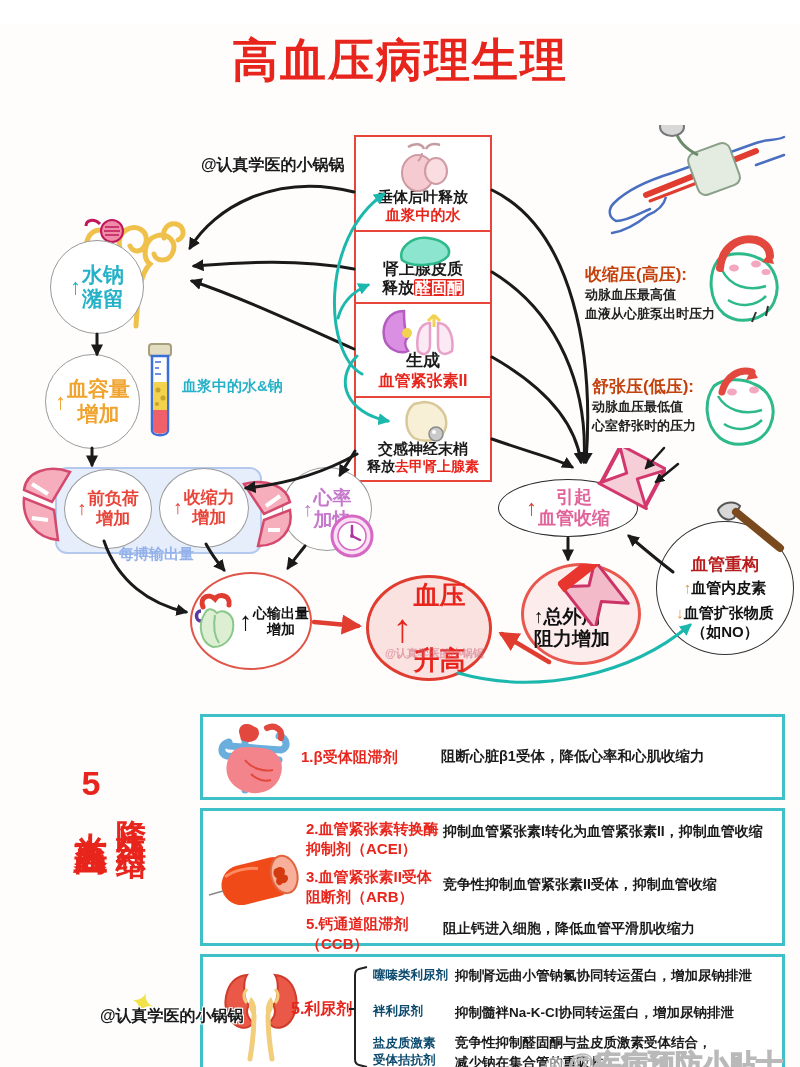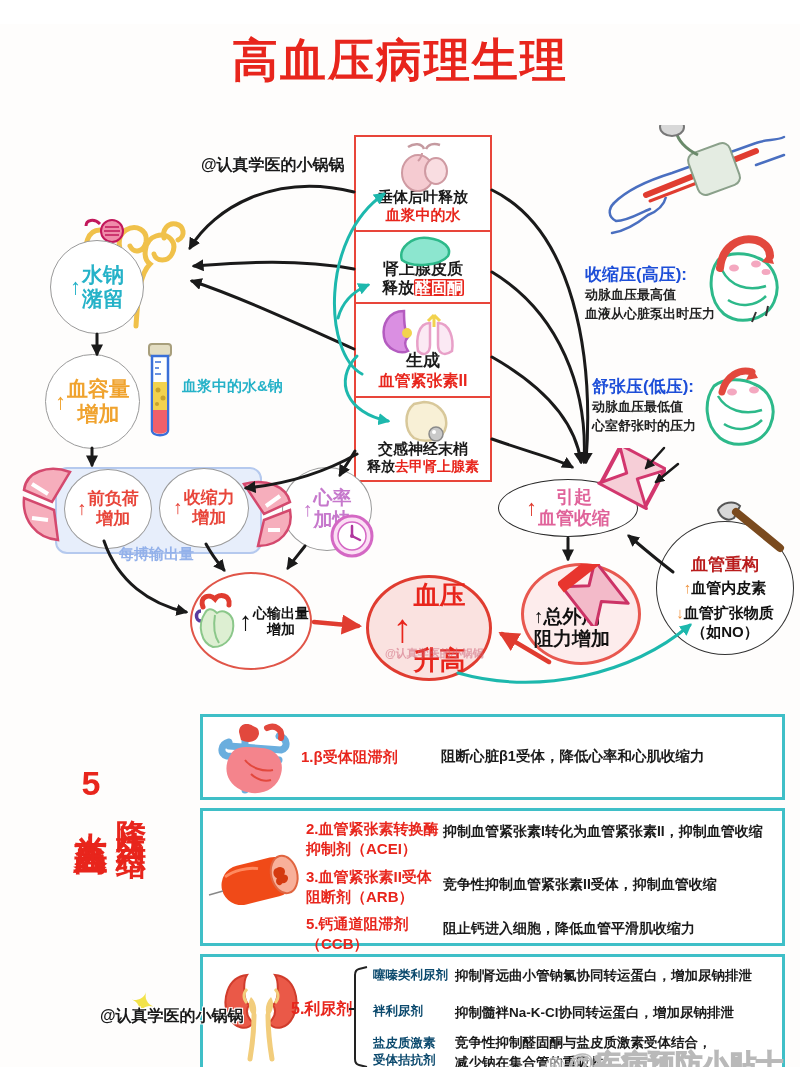--- a/index.html
+++ b/index.html
@@ -24,21 +24,21 @@
   .teal-t{color:#25b2c8;}
   .orange-t{color:#f0a32e;}
   .red-t{color:#e8453a;}
   .pink-t{color:#c678cc;}
   .mag-t{color:#e0639a;}
   .blue-box{left:55px;top:443px;width:203px;height:83px;background:#e7eefb;border:2px solid #b5c9ee;border-radius:12px;}
   .small-note{font-size:15px;font-weight:bold;}
   .arrow-layer{left:0;top:0;pointer-events:none;z-index:6;}
   .z1{z-index:1}.z2{z-index:2}.z3{z-index:3}.z4{z-index:4}.z7{z-index:7}
   
-  .bpdef .t{font-size:17px;font-weight:bold;color:#1d4ed8;line-height:1.3;}
+  .bpdef .t{font-size:17px;font-weight:bold;color:#c2410c;line-height:1.3;}
   .bpdef .d{font-size:13px;font-weight:bold;color:#222;line-height:1.45;white-space:nowrap;}
   
   .dbox{box-sizing:border-box;background:#fff;border:3px solid #3fbfc7;position:absolute;}
   .dlabel{font-size:15px;font-weight:bold;color:#e8251c;line-height:1.3;white-space:nowrap;}
   .ddesc{font-size:14px;font-weight:bold;color:#1a1a1a;line-height:1.5;white-space:nowrap;}
   .dname{font-size:12.5px;font-weight:bold;color:#0c4a6e;line-height:1.35;white-space:nowrap;}
   .vtitle{writing-mode:vertical-rl;text-orientation:upright;color:#e8251c;font-weight:bold;white-space:nowrap;}
   .wm-br{font-size:27px;font-weight:bold;color:rgba(255,255,255,0.55);-webkit-text-stroke:1.3px #b9b9b9;white-space:nowrap;}
   .wm-center{font-size:11px;font-weight:bold;color:rgba(205,100,120,0.55);white-space:nowrap;}
 </style>

